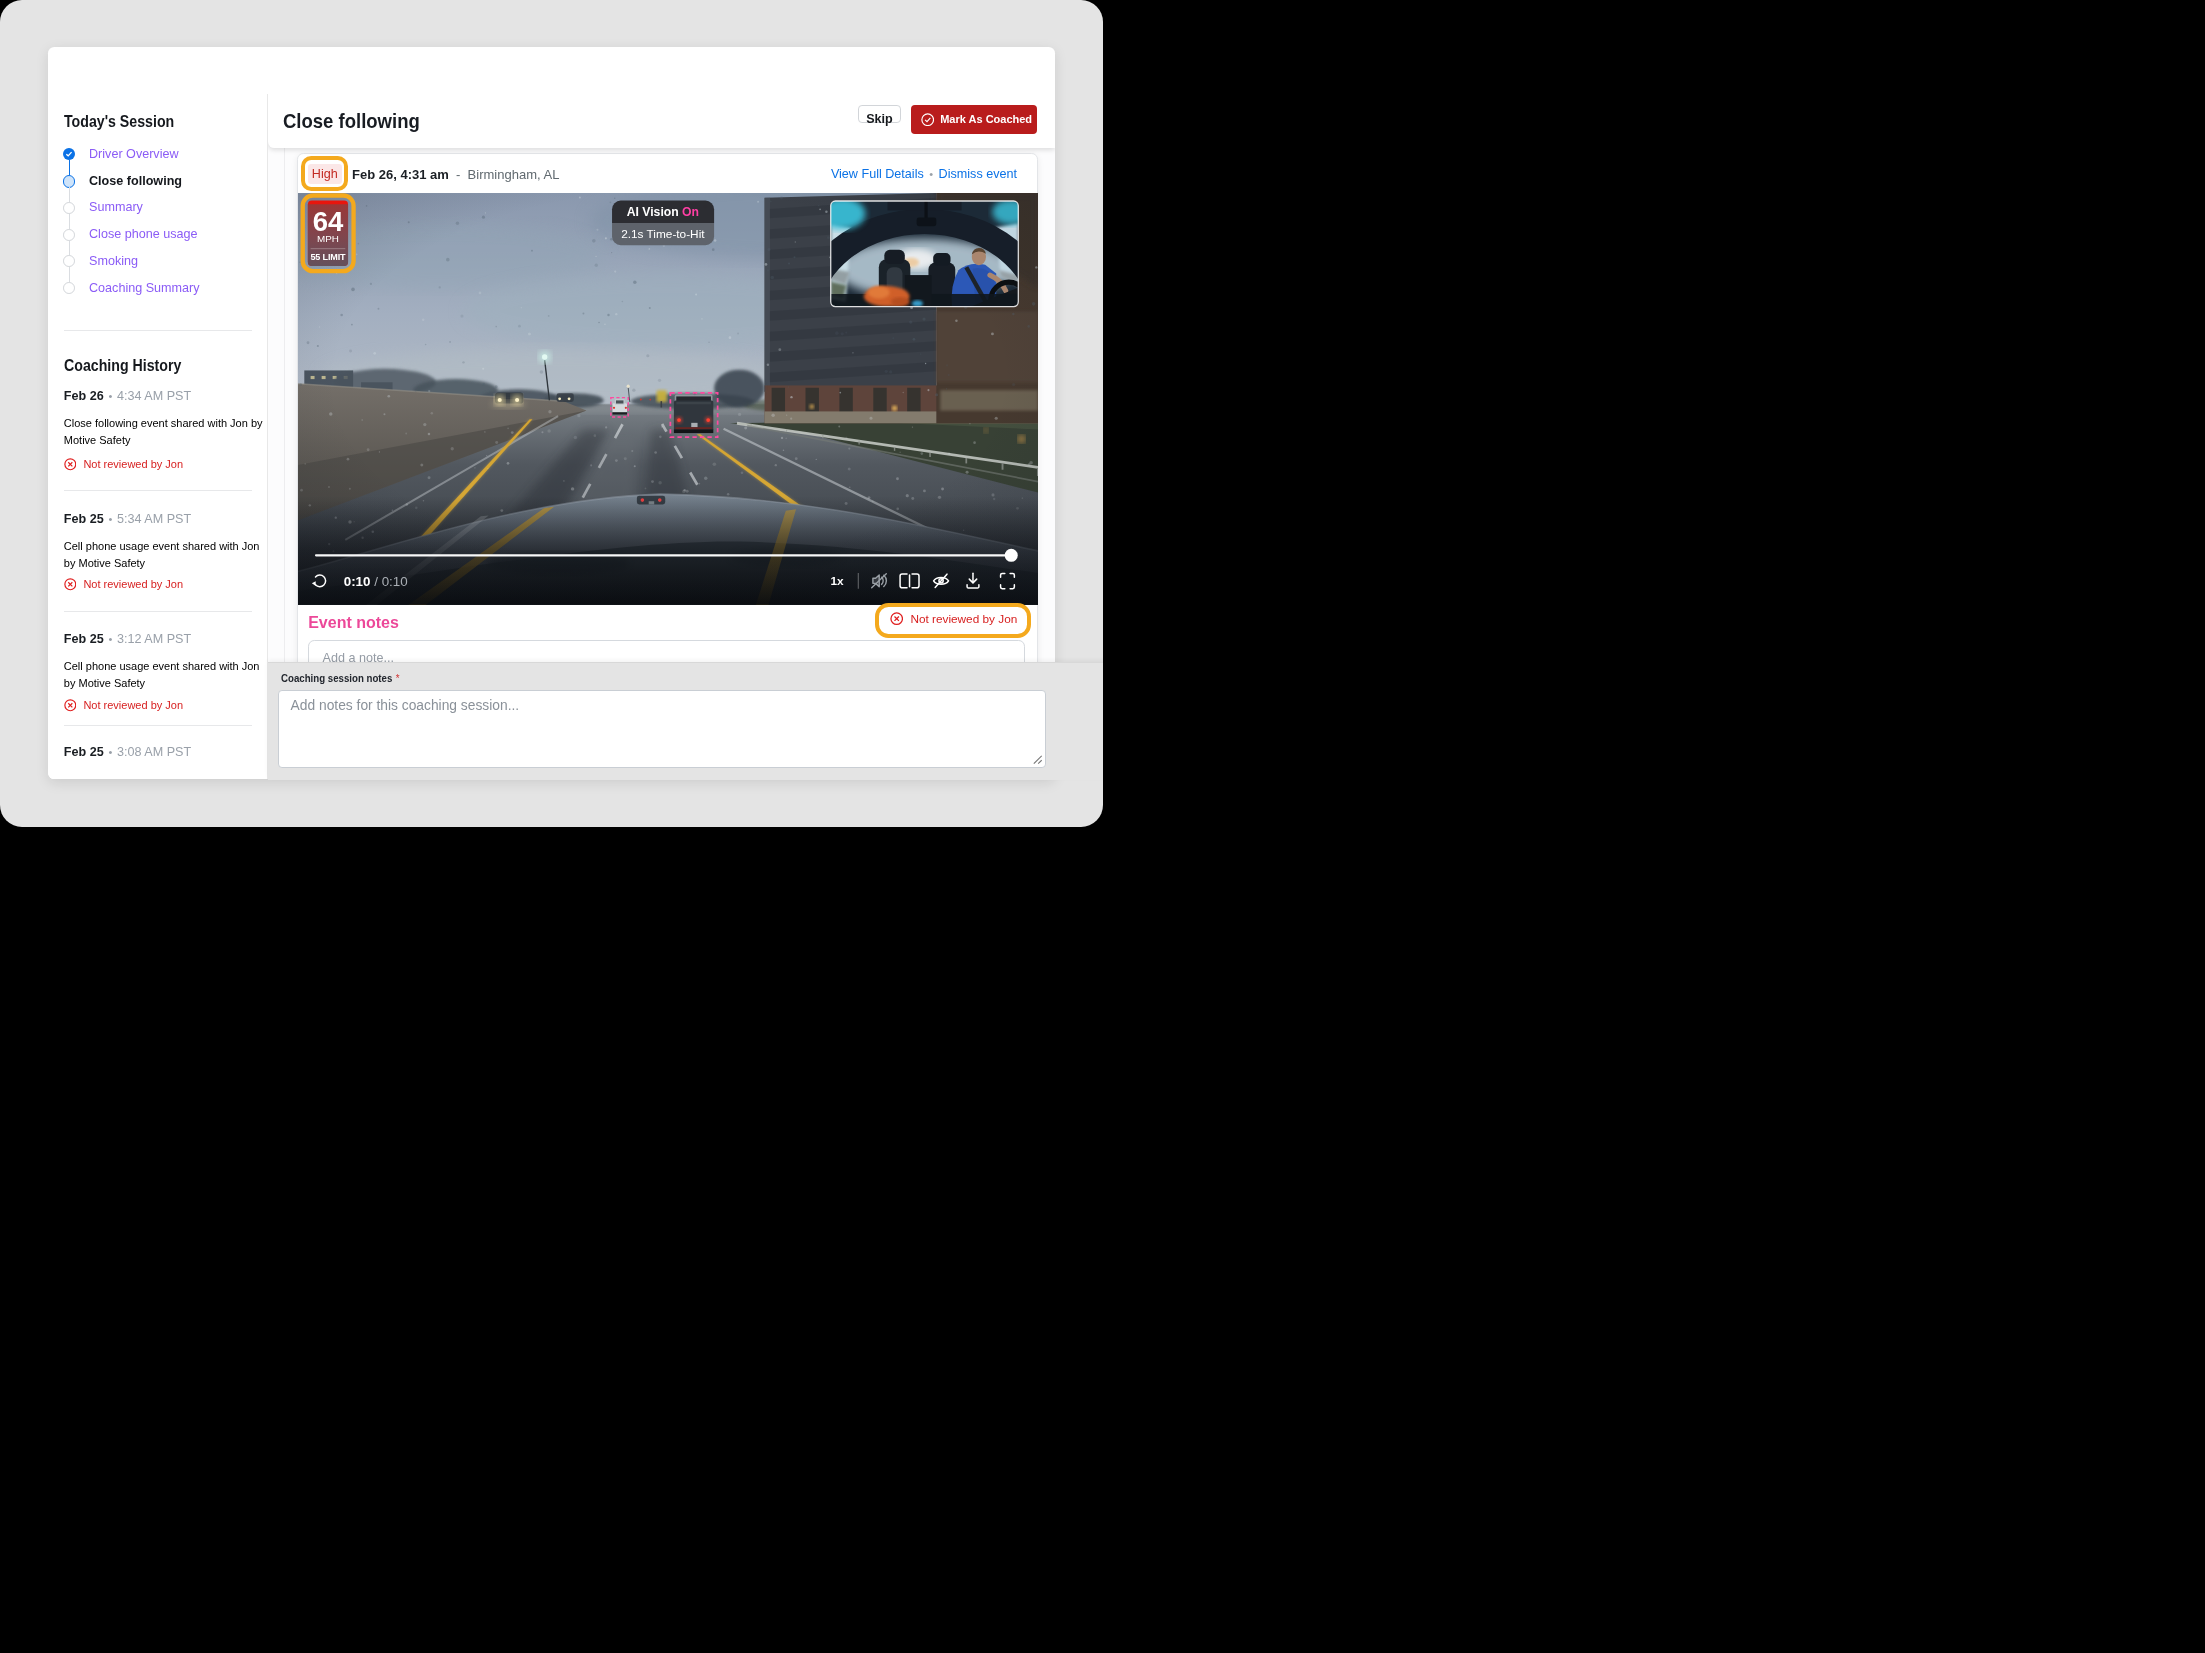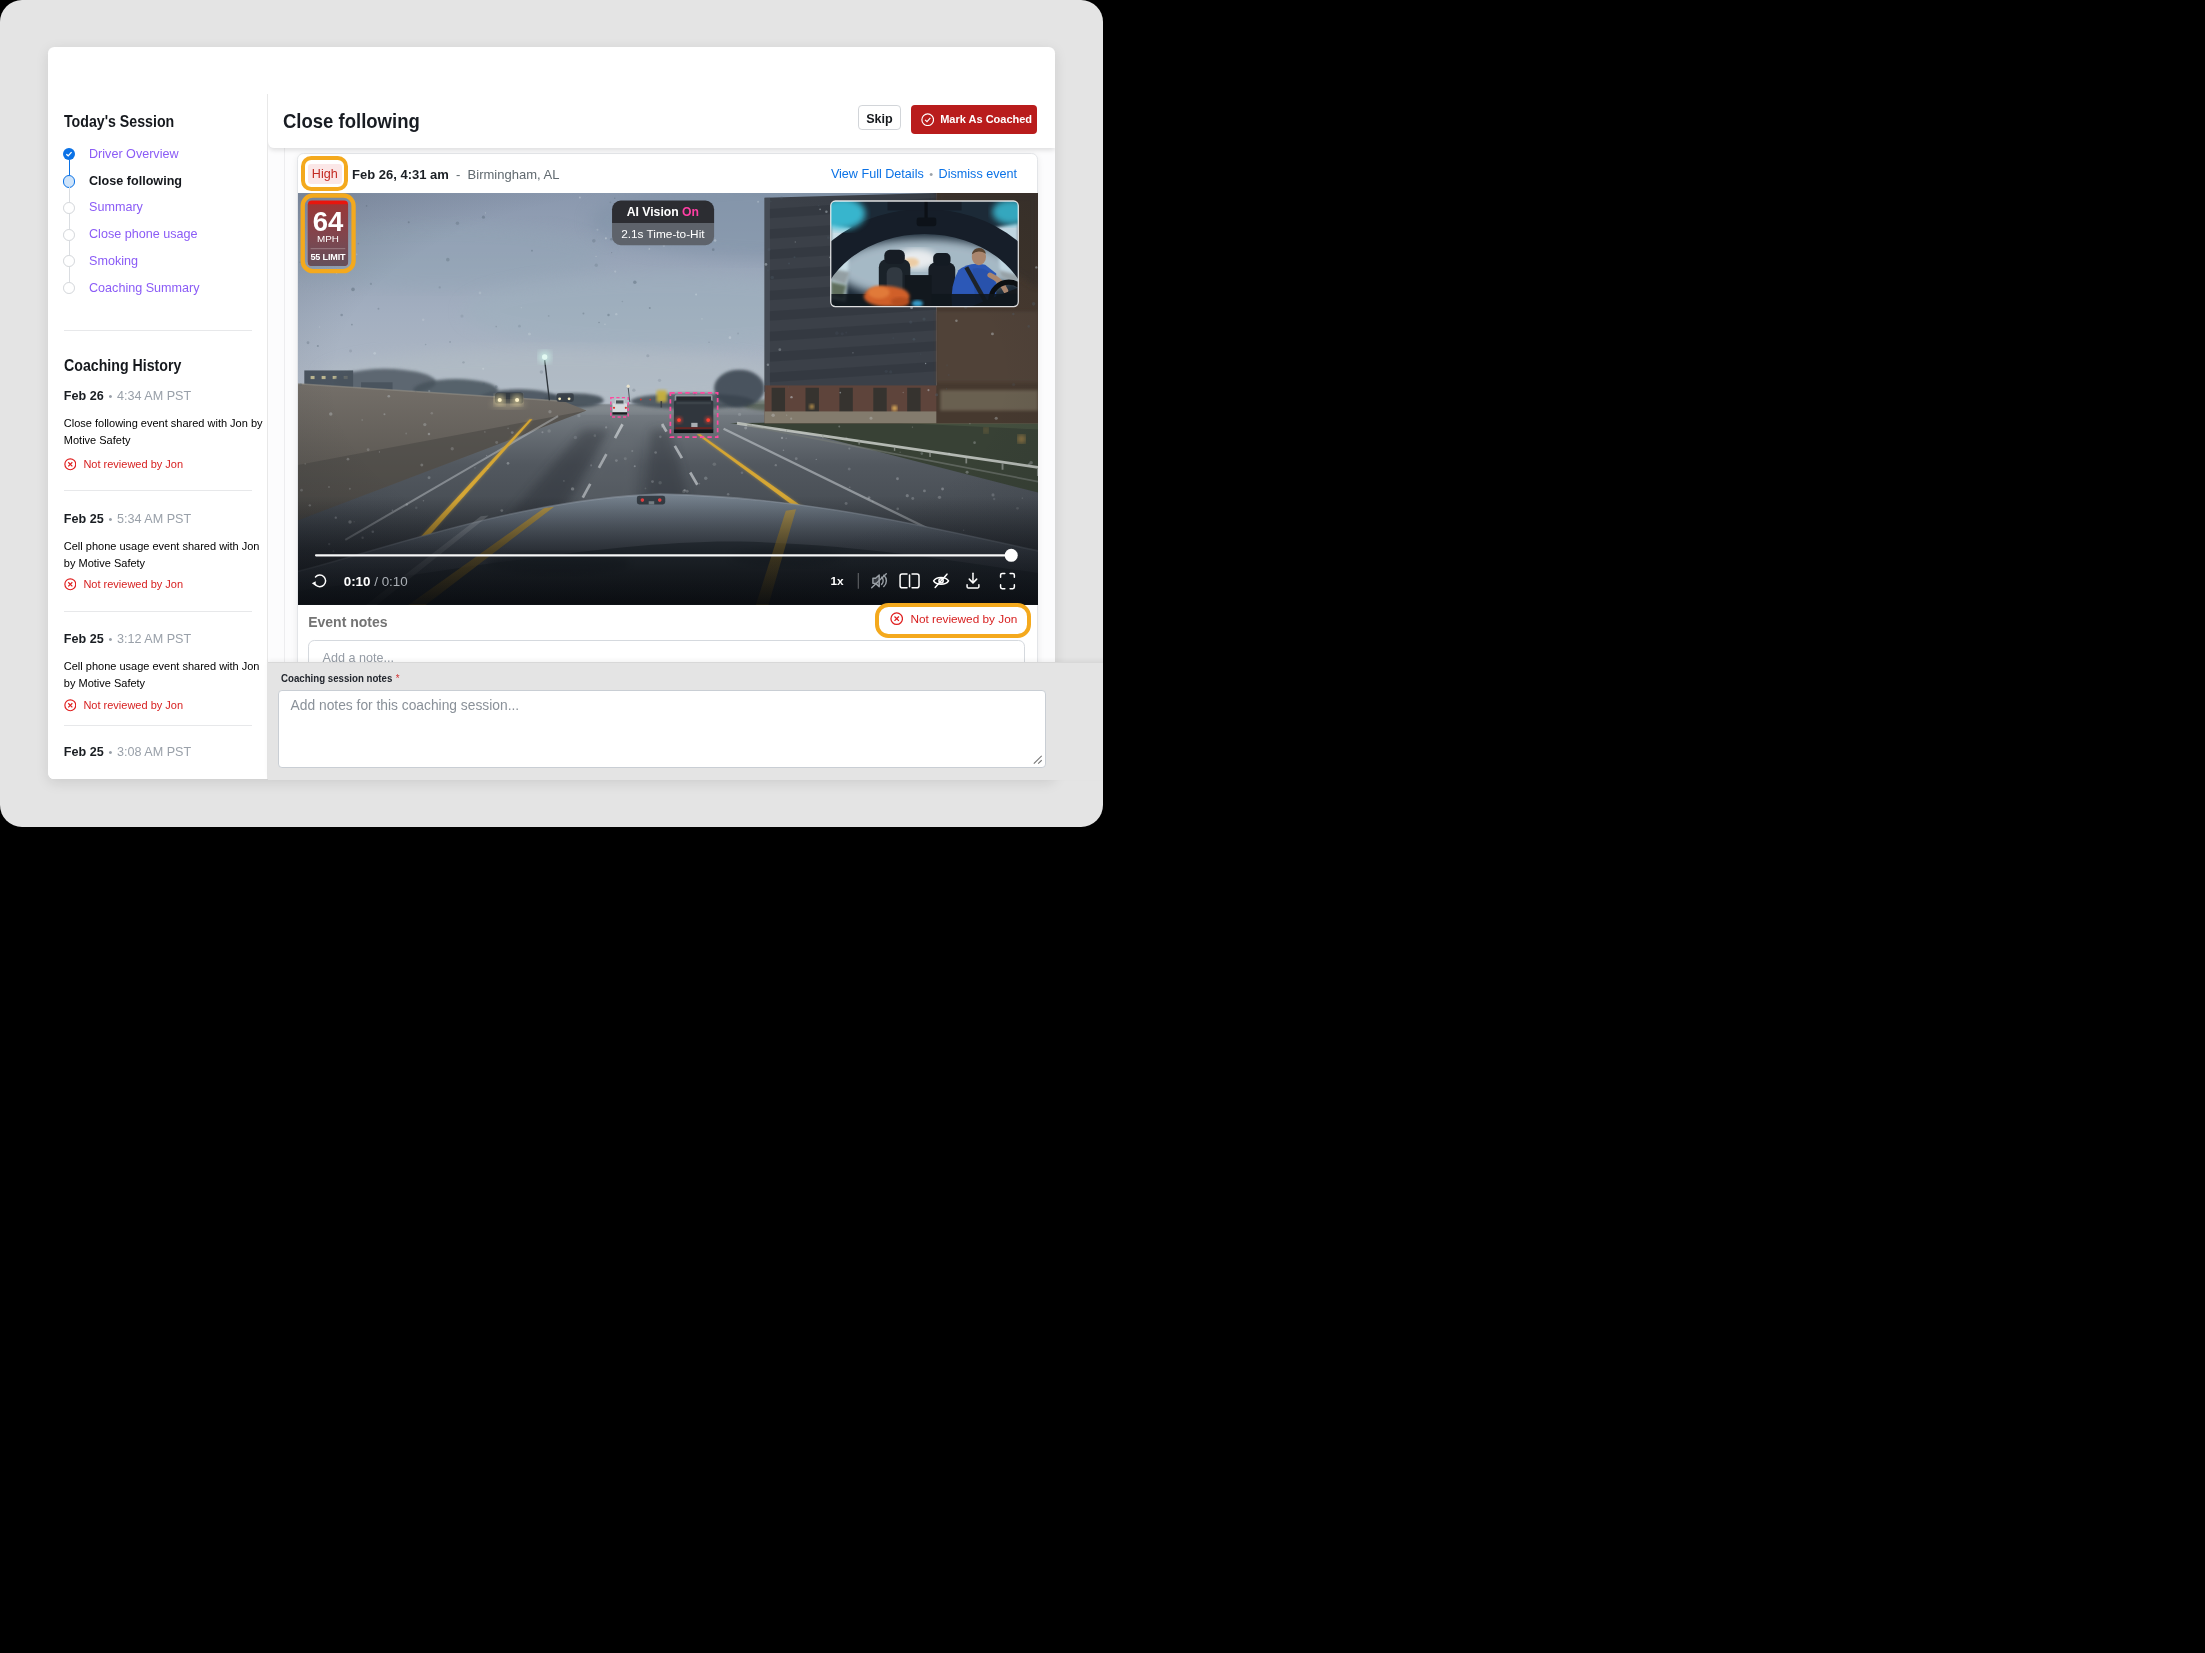--- a/index.html
+++ b/index.html
@@ -6,32 +6,32 @@
   html,body { width:1103px; height:827px; background:#000; font-family:"Liberation Sans", sans-serif; }
   .page { position:absolute; left:0; top:0; width:1103px; height:827px; background:#e4e4e4; border-radius:22px; overflow:hidden; }
   .modal { position:absolute; left:48px; top:47px; width:1007px; height:732px; background:#fff; border-radius:6.3px; box-shadow:0 3.2px 12.6px rgba(0,0,0,0.10); }
   .appbar { position:absolute; left:0; top:0; width:1007px; height:47px; background:#0b72e6; border-radius:6.3px 6.3px 0 0; box-shadow:0 1.6px 3.9px rgba(0,0,0,0.22); z-index:30; }
   .appbar .ttl { position:absolute; left:19.3px; top:15px; font-size:16px; font-weight:bold; color:#fff; transform:scaleX(0.84); transform-origin:left center; white-space:nowrap;}
   .endbtn { position:absolute; right:18px; top:9.8px; width:84px; height:29.5px; border:0.8px solid rgba(255,255,255,0.5); border-radius:3.9px; color:#fff; font-size:12.2px; font-weight:bold; text-align:center; line-height:27.6px; }
   .sidebar { position:absolute; left:0; top:47px; width:220px; height:685px; background:#fff; border-right:0.8px solid #e8e8e8; border-radius:0 0 0 6.3px; z-index:10; overflow:hidden;}
   .main { position:absolute; left:220px; top:47px; width:787px; height:685px; background:#fcfcfd; border-radius:0 0 6.3px 0; overflow:hidden; }
   .toolbar { position:absolute; left:0; top:0; width:787px; height:54px; background:#fff; border-radius:0 0 0 6.3px; box-shadow:0 1.6px 5.5px rgba(0,0,0,0.13); z-index:20; }
   .toolbar .h1 { position:absolute; left:15px; top:15.8px; font-size:19.7px; font-weight:bold; color:#181c22; transform:scaleX(0.94); transform-origin:left center; white-space:nowrap;}
-  .skipbtn { position:absolute; left:590px; top:11.4px; width:43px; height:25px; background:#fff; border:0.8px solid #d2d5d9; border-radius:3.9px; font-size:12.6px; font-weight:bold; color:#16191d; text-align:center; line-height:27px; }
+  .skipbtn { position:absolute; left:590px; top:11.4px; width:43px; height:18px; background:#fff; border:0.8px solid #d2d5d9; border-radius:3.9px; font-size:12.6px; font-weight:bold; color:#16191d; text-align:center; line-height:27px; }
   .macbtn { position:absolute; left:643px; top:11.4px; width:126px; height:29px; background:#b91c1c; border-radius:3.9px; color:#fff; font-size:11px; font-weight:bold; line-height:29px; white-space:nowrap; }
   .vline { position:absolute; left:15.8px; top:0; width:0.8px; height:685px; background:#ededef; }
   .card { position:absolute; left:29px; top:59px; width:741px; height:551px; background:#fff; border:0.8px solid #e3e5e8; border-radius:6.3px; box-shadow:0 2.4px 7.9px rgba(0,0,0,0.07); }
   .cardhead { position:absolute; left:0; top:0; width:740px; height:39px; }
   .highbadge { position:absolute; left:9.8px; top:9.8px; width:34px; height:20px; background:#fbe7e7; border-radius:3.2px; color:#c32a22; font-size:12.6px; text-align:center; line-height:20px; }
   .datetxt { position:absolute; left:54px; top:12.6px; font-size:13px; color:#1b1f24; font-weight:bold; }
   .datetxt .loc { font-weight:normal; color:#60696f; }
   .links { position:absolute; right:21px; top:13.4px; font-size:12.6px; color:#0b72e6; }
   .links .dot { color:#9aa1a8; padding:0 5.5px; font-size:11px;}
   .video { position:absolute; left:0.4px; top:39px; width:740px; height:412px; background:#8ca0b3; overflow:hidden; }
-  .enotes { position:absolute; left:10.2px; top:460px; font-size:14px; font-weight:bold; color:#737373; }
+  .enotes { position:absolute; left:10.2px; top:460px; font-size:16px; font-weight:bold; color:#ec4899; }
   .noteinput { position:absolute; left:10.2px; top:486px; width:717px; height:38px; border:0.8px solid #d5d9de; border-radius:6.3px; background:#fff; }
   .noteinput span { position:absolute; left:13.4px; top:10.2px; font-size:12.6px; color:#959ca5; }
   .ring { position:absolute; border:4.3px solid #f4a91d; border-radius:12.6px; z-index:25;}
   .nrj { position:absolute; color:#d71f1f; font-size:11.8px; white-space:nowrap; }
   .graypanel { position:absolute; left:220px; top:615px; width:899px; height:118px; background:#e4e4e4; border-top:0.8px solid #d8d8d8; box-shadow:0 -1.6px 4.7px rgba(0,0,0,0.05); z-index:40;}
   .gplabel { position:absolute; left:12.6px; top:8.7px; font-size:11px; font-weight:bold; color:#23272e; transform:scaleX(0.88); transform-origin:left center; white-space:nowrap;}
   .gplabel .ast { color:#d03030; font-weight:normal; padding-left:3.9px;}
   .gptextarea { position:absolute; left:9.8px; top:27px; width:768px; height:78px; background:#fff; border:0.8px solid #c9ced4; border-radius:3.9px; }
   .gptextarea span { position:absolute; left:11.8px; top:7px; font-size:13.8px; color:#8a9199; }
   

